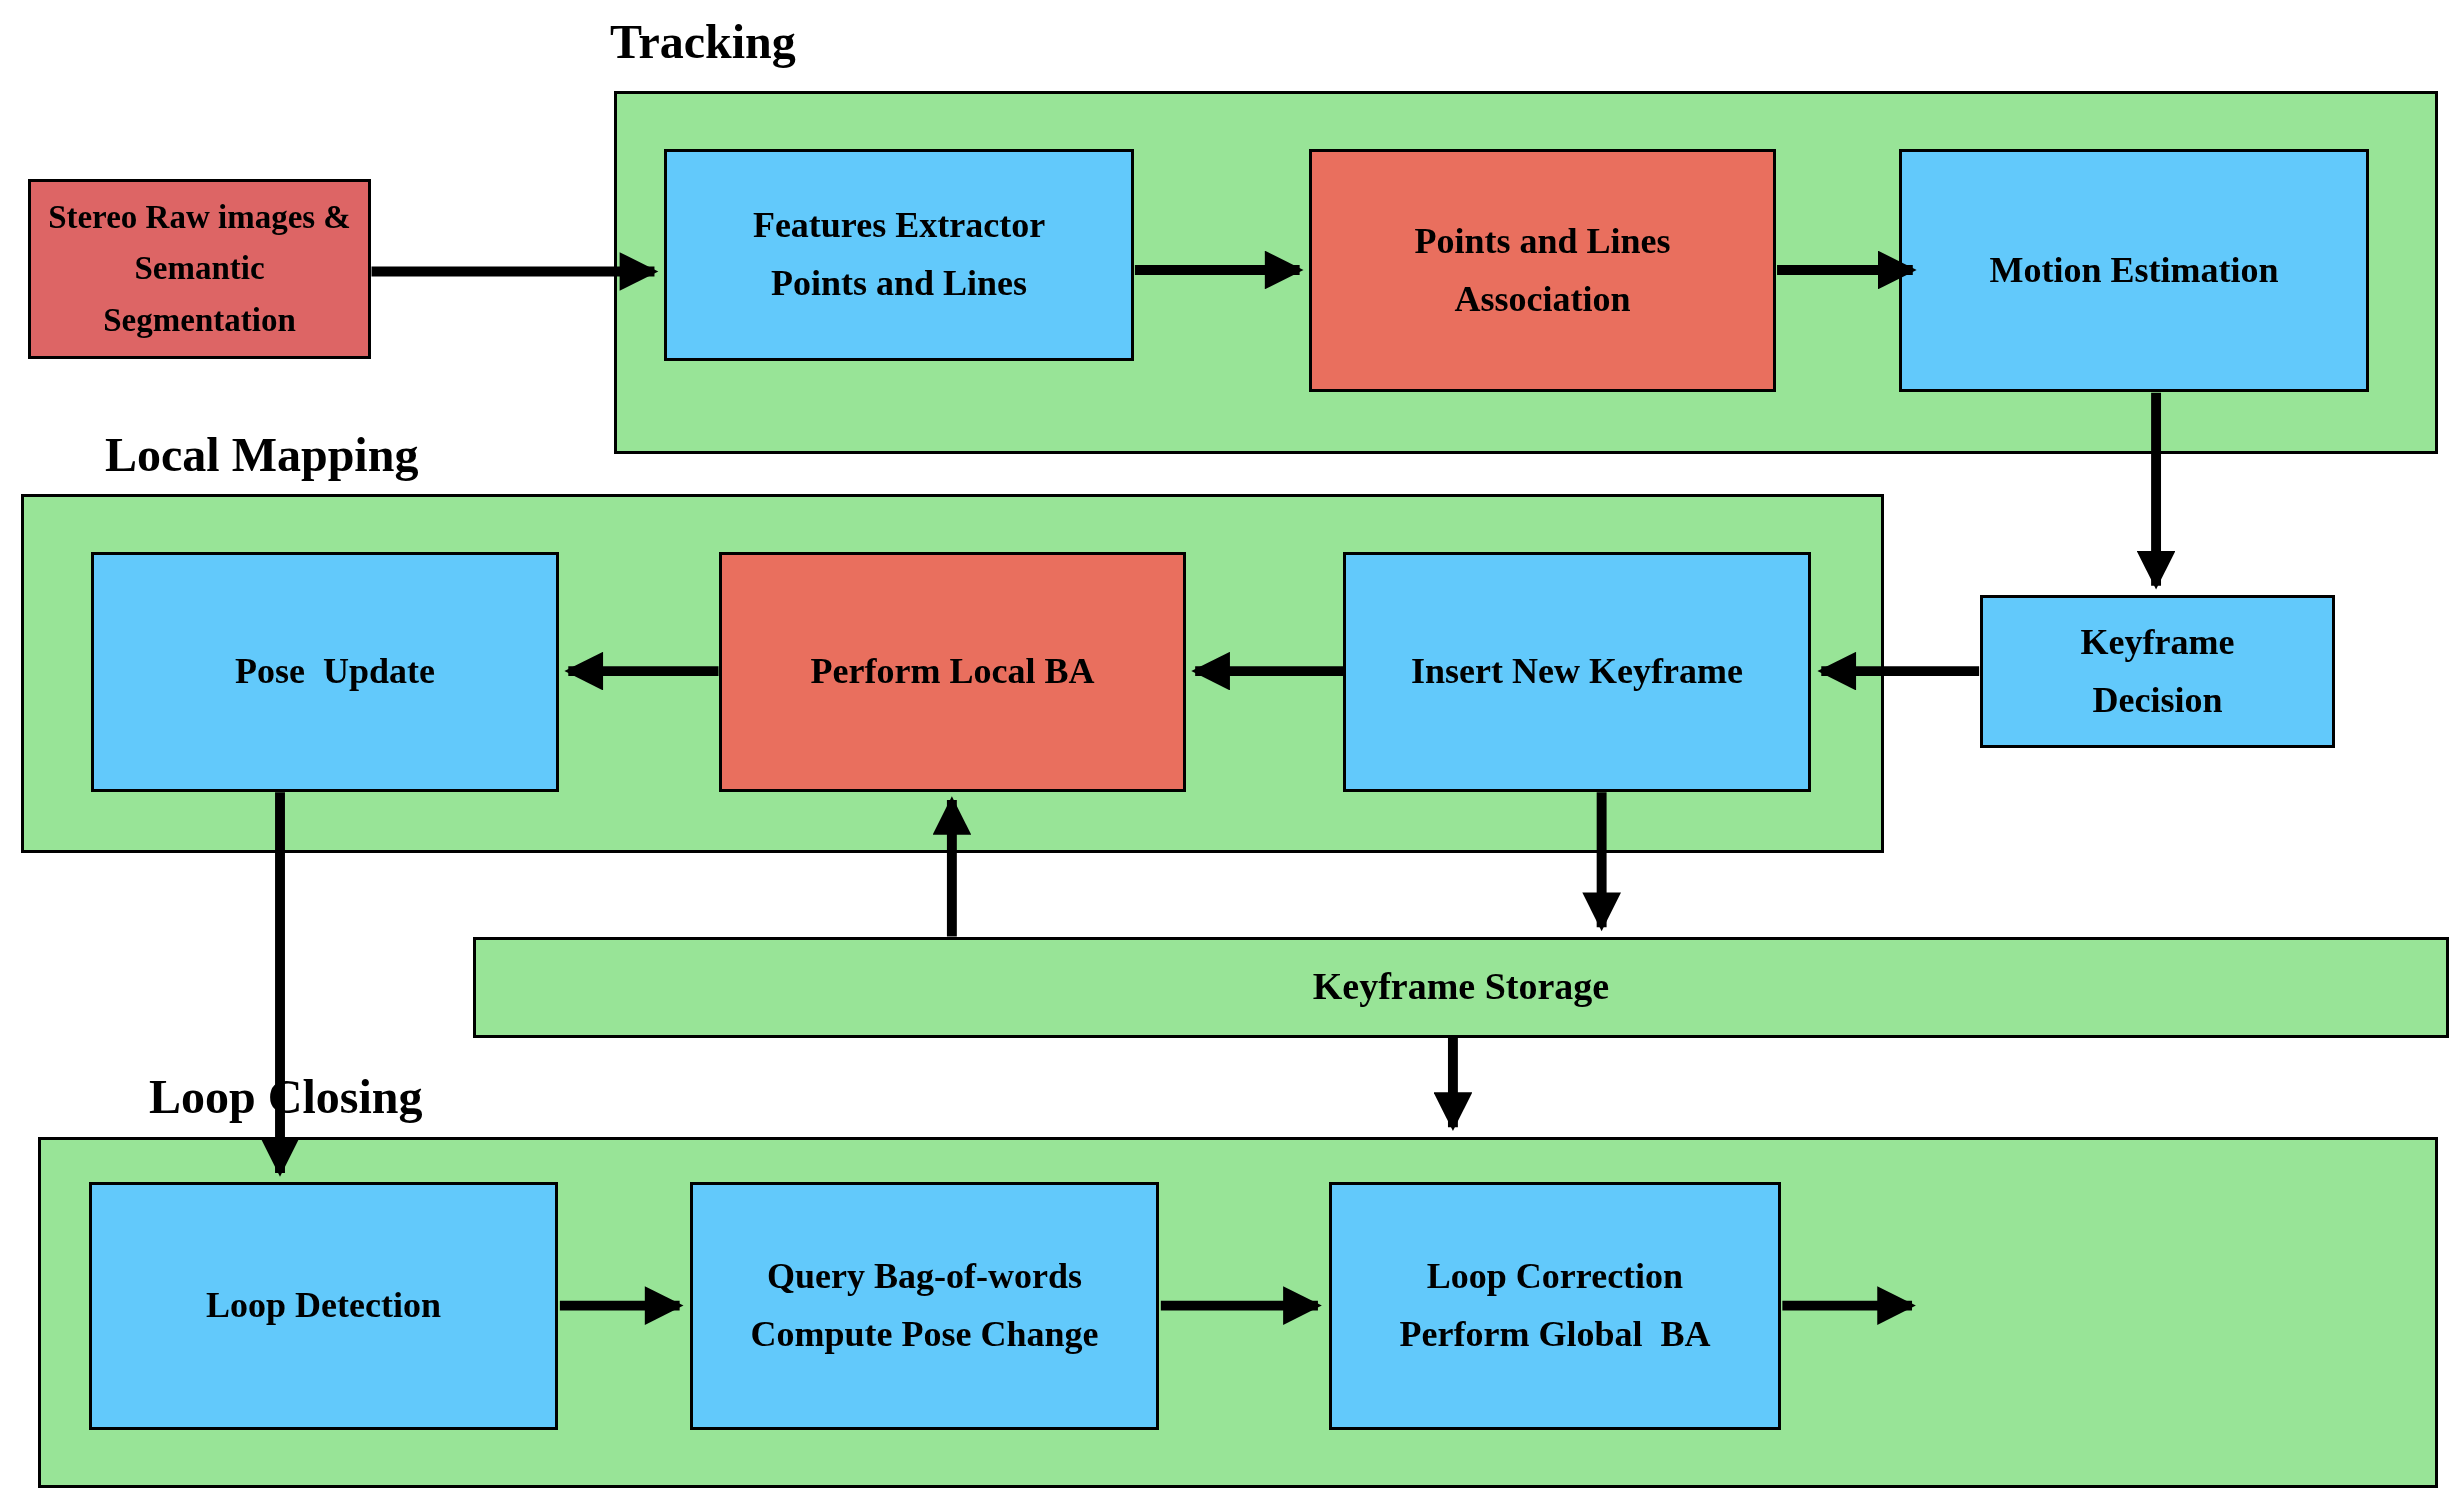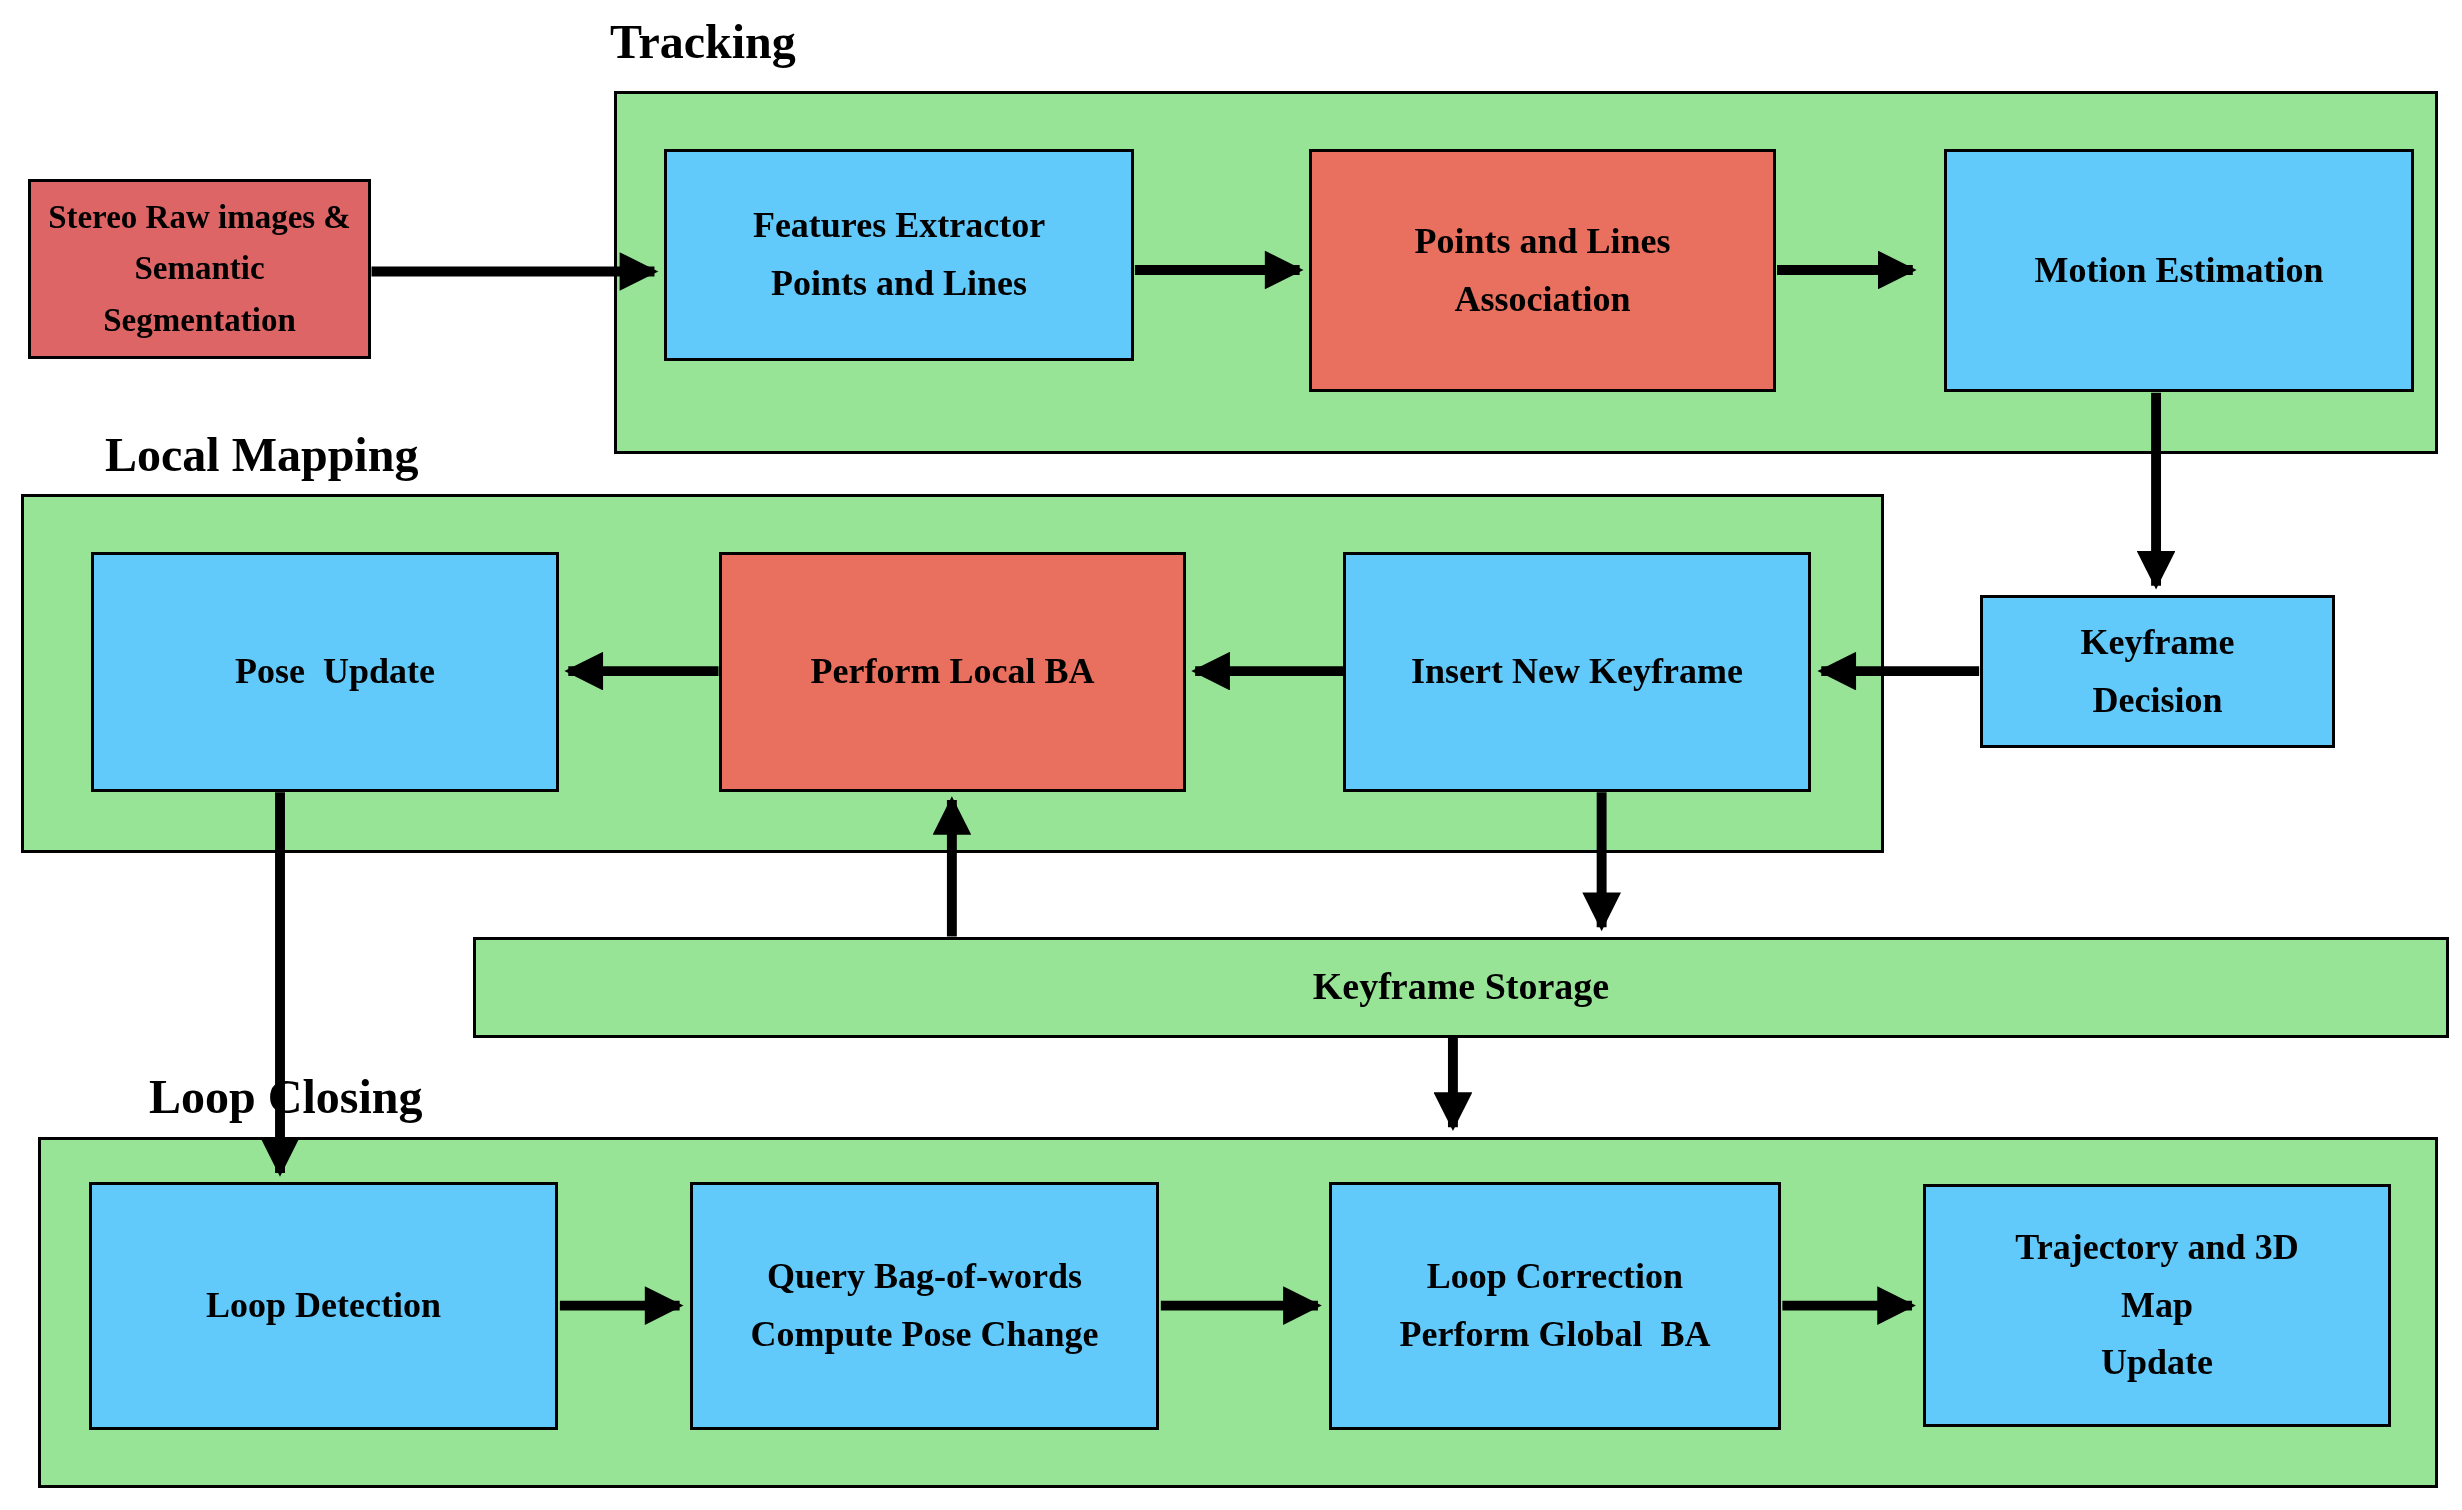--- a/index.html
+++ b/index.html
@@ -75,42 +75,39 @@
   <div class="node stereo" style="left:28px; top:179px; width:343px; height:180px;">Stereo Raw images &amp;
 Semantic
 Segmentation</div>
 
   <div class="node blue" style="left:664px; top:149px; width:470px; height:212px;">Features Extractor
 Points and Lines</div>
 
   <div class="node red" style="left:1309px; top:149px; width:467px; height:243px;">Points and Lines
 Association</div>
 
-  <div class="node blue" style="left:1944px; top:149px; width:470px; height:243px;">Motion Estimation</div>
+  <div class="node blue" style="left:1899px; top:149px; width:470px; height:243px;">Motion Estimation</div>
 
   <div class="node blue" style="left:1980px; top:595px; width:355px; height:153px;">Keyframe
 Decision</div>
 
   <div class="node blue" style="left:91px; top:552px; width:468px; height:240px;padding-left:20px;">Pose  Update</div>
 
   <div class="node red" style="left:719px; top:552px; width:467px; height:240px;">Perform Local BA</div>
 
   <div class="node blue" style="left:1343px; top:552px; width:468px; height:240px;">Insert New Keyframe</div>
 
   <div class="node blue" style="left:89px; top:1182px; width:469px; height:248px;">Loop Detection</div>
 
   <div class="node blue" style="left:690px; top:1182px; width:469px; height:248px;">Query Bag-of-words
 Compute Pose Change</div>
 
   <div class="node blue" style="left:1329px; top:1182px; width:452px; height:248px;">Loop Correction
 Perform Global  BA</div>
 
-  <div class="node blue" style="left:1923px; top:1184px; width:468px; height:243px;">Trajectory and 3D
-Map
-Update</div>
 
   <svg id="arrow-layer" width="2462" height="1510" viewBox="0 0 3228 1980">
     <defs>
       <marker id="ah" viewBox="0 0 10 10" refX="9" refY="5" markerWidth="4.6" markerHeight="3.9" orient="auto">
         <path d="M0,0 L10,5 L0,10 z" fill="#000"></path>
       </marker>
     </defs>
     <line x1="487" y1="356" x2="858" y2="356" marker-end="url(#ah)"></line>
     <line x1="1488" y1="354" x2="1704" y2="354" marker-end="url(#ah)"></line>
     <line x1="2330" y1="354" x2="2508" y2="354" marker-end="url(#ah)"></line>

